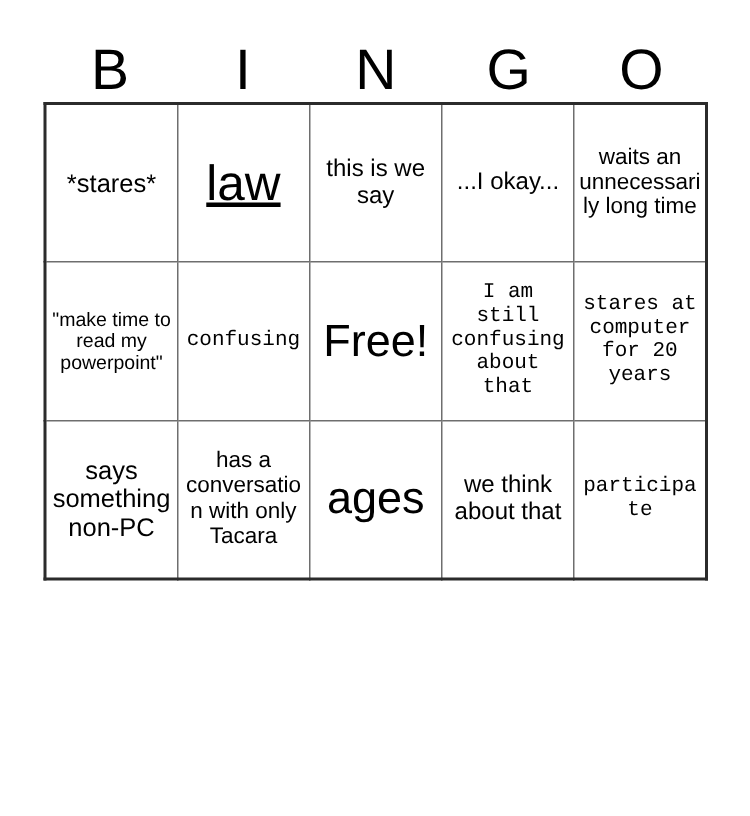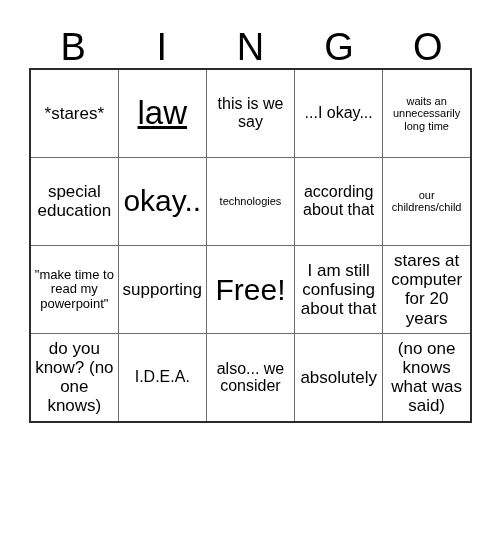--- a/index.html
+++ b/index.html
@@ -59,23 +59,23 @@
     vertical-align: middle;
     padding: 1px 2px;
     line-height: 1.12;
     color: #000000;
     background: #ffffff;
     overflow: hidden;
     word-wrap: break-word;
   }
 
   
-  .fs-xs  { font-size: 11px; line-height: 1.22; }
+  .fs-xs  { font-size: 15px; line-height: 1.22; }
   .fs-s   { font-size: 13px; line-height: 1.18; }
-  .fs-m   { font-size: 17px; line-height: 1.16; }
+  .fs-m   { font-size: 14px; line-height: 1.16; font-family: Liberation Mono, monospace; }
   .fs-l   { font-size: 17px; line-height: 1.14; }
   .fs-xl  { font-size: 16px; line-height: 1.12; }
   .fs-xxl { font-size: 30px; line-height: 1.05; }
   .fs-huge{ font-size: 33px; line-height: 1.05; text-decoration: underline; }
 </style>
 </head>
 <body>
 
 <div id="card">
 
@@ -90,36 +90,29 @@
   <table id="grid">
     <tbody>
       <tr>
         <td class="fs-l">*stares*</td>
         <td class="fs-huge">law</td>
         <td class="fs-xl">this is we say</td>
         <td class="fs-xl">...I okay...</td>
         <td class="fs-xs">waits an unnecessarily long time</td>
       </tr>
       <tr>
-        <td class="fs-l">special education</td>
-        <td class="fs-xxl">okay..</td>
-        <td class="fs-xs">technologies</td>
-        <td class="fs-xl">according about that</td>
-        <td class="fs-xs">our childrens/child</td>
-      </tr>
-      <tr>
         <td class="fs-s">"make time to read my powerpoint"</td>
-        <td class="fs-m">supporting</td>
+        <td class="fs-m">confusing</td>
         <td class="fs-xxl">Free!</td>
         <td class="fs-m">I am still confusing about that</td>
         <td class="fs-m">stares at computer for 20 years</td>
       </tr>
       <tr>
-        <td class="fs-m">do you know? (no one knows)</td>
-        <td class="fs-xl">I.D.E.A.</td>
-        <td class="fs-xl">also... we consider</td>
-        <td class="fs-m">absolutely</td>
-        <td class="fs-m">(no one knows what was said)</td>
+        <td class="fs-l">says something non-PC</td>
+        <td class="fs-xs">has a conversation with only Tacara</td>
+        <td class="fs-xxl">ages</td>
+        <td class="fs-xl">we think about that</td>
+        <td class="fs-m">participate</td>
       </tr>
     </tbody>
   </table>
 
 </div>
 
 </body></html>

